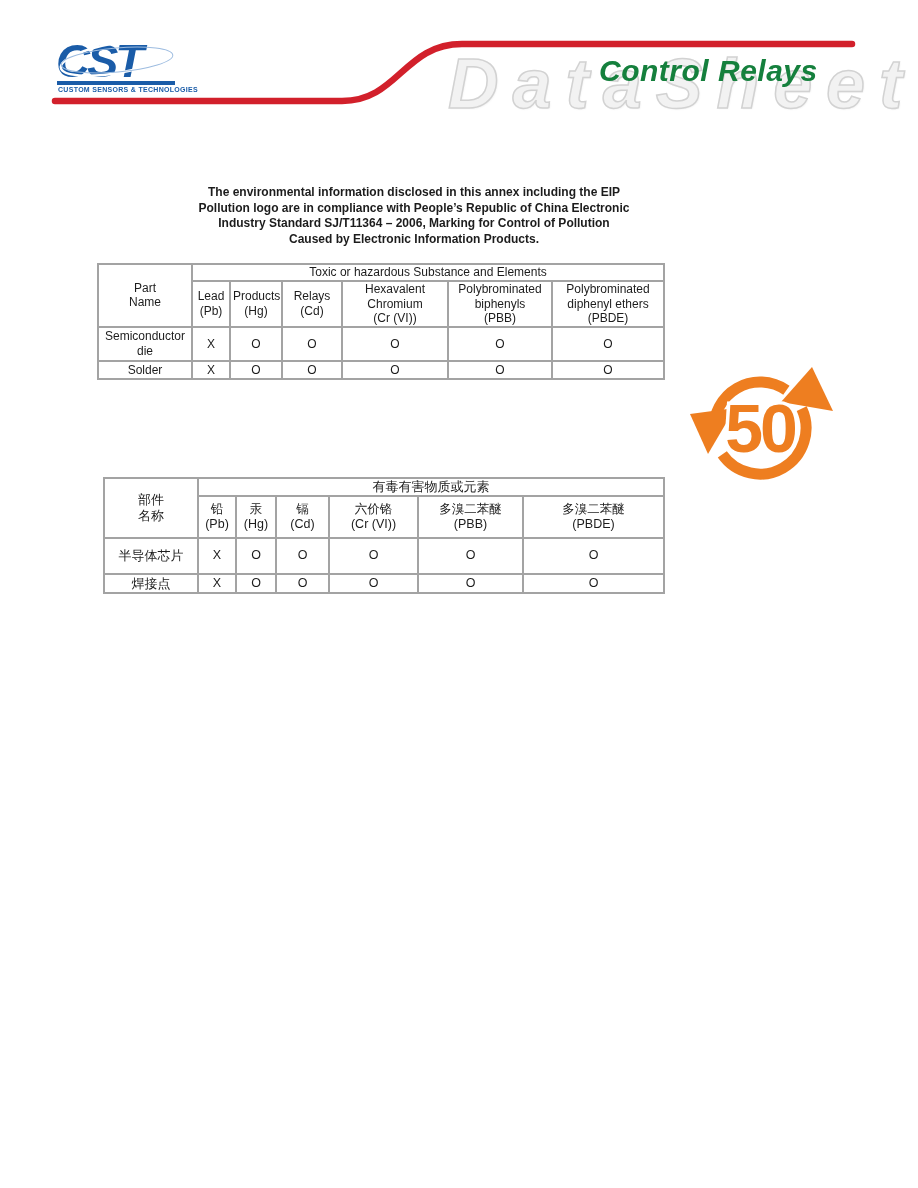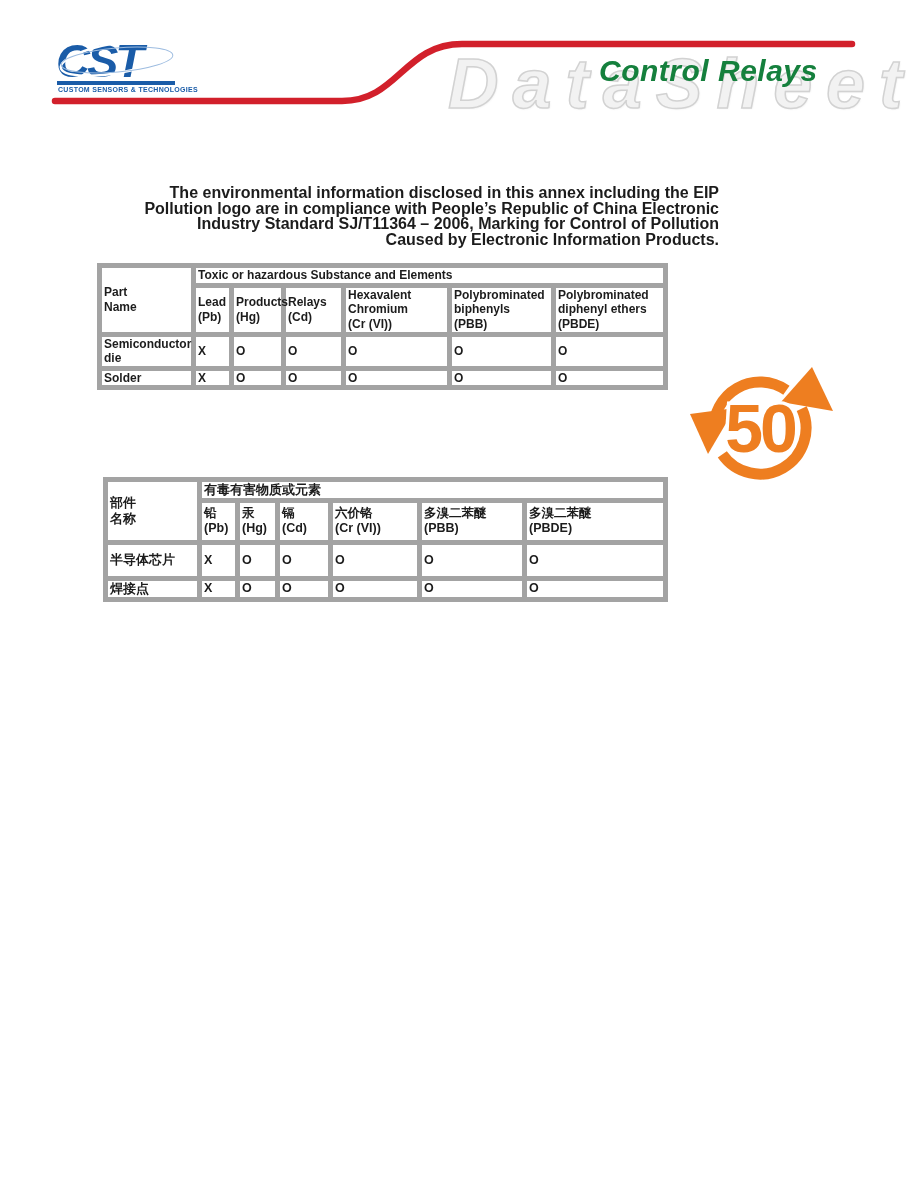--- a/index.html
+++ b/index.html
@@ -16,30 +16,30 @@
               font-style:italic;color:#15803d;letter-spacing:0.5px;white-space:nowrap;}
   .cst-svg{position:absolute;left:56px;top:36px;}
   .cst-bar{position:absolute;left:57px;top:81px;width:118px;height:3.5px;background:#1A5CA8;}
   .cst-tagline{position:absolute;left:58px;top:86px;font-size:7px;font-weight:bold;
                color:#1A5CA8;letter-spacing:0.3px;white-space:nowrap;}
   .crydom{position:absolute;left:181px;top:49px;font-size:40px;font-weight:bold;
           font-style:italic;color:#D2202B;letter-spacing:3px;white-space:nowrap;}
   .crydom sup{font-size:11px;letter-spacing:0;vertical-align:20px;}
 
   
-  .intro-en{position:absolute;left:109px;top:185px;width:610px;text-align:right;
-            font-size:16px;font-weight:bold;line-height:15.6px;white-space:pre-line;}
+  .intro-en{position:absolute;left:109px;top:185px;width:610px;text-align:center;
+            font-size:12px;font-weight:bold;line-height:15.6px;white-space:pre-line;}
   .intro-zh{position:absolute;left:109px;top:404px;width:610px;text-align:center;
             font-size:17px;font-weight:bold;line-height:18.5px;letter-spacing:1px;
             white-space:pre-line;}
 
   
   table.tbl{border-collapse:collapse;table-layout:fixed;position:absolute;}
-  table.tbl td{border:5px solid #a3a3a3;vertical-align:middle;
-               padding:0 2px;white-space:pre-line;line-height:1.22;font-weight:bold;}
+  table.tbl td{border:2px solid #a3a3a3;text-align:center;vertical-align:middle;
+               padding:0 2px;white-space:pre-line;line-height:1.22;}
   .tbl-en{left:97px;top:263px;width:566px;font-size:12px;}
   .tbl-zh{left:103px;top:477px;width:560px;font-size:12.5px;}
   .tbl-zh td.zh-part{font-size:13px;}
 
   
   .efup{position:absolute;left:687px;top:366px;}
 </style>
 </head>
 <body>
 

